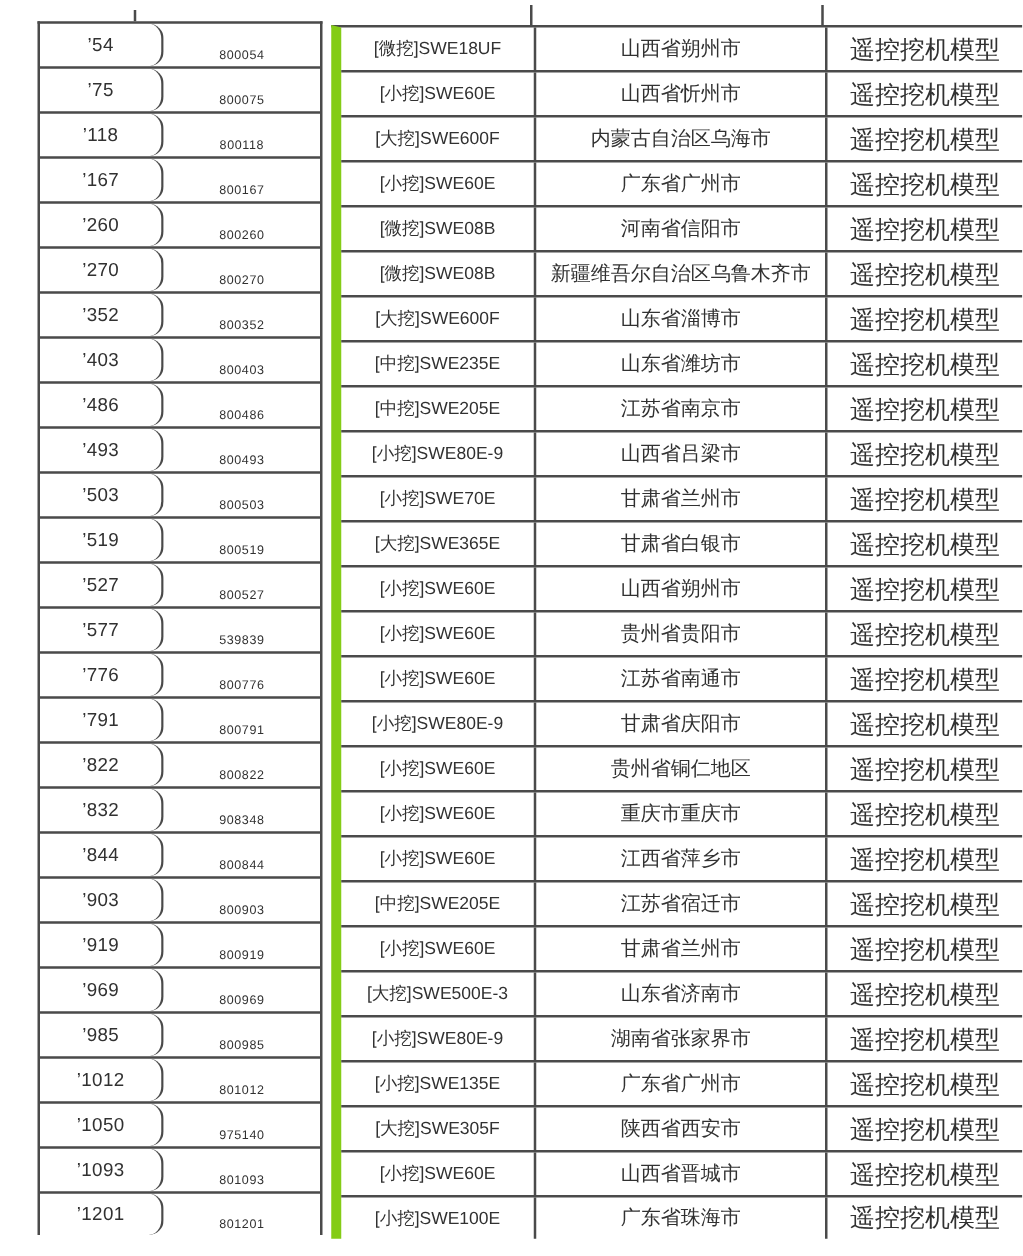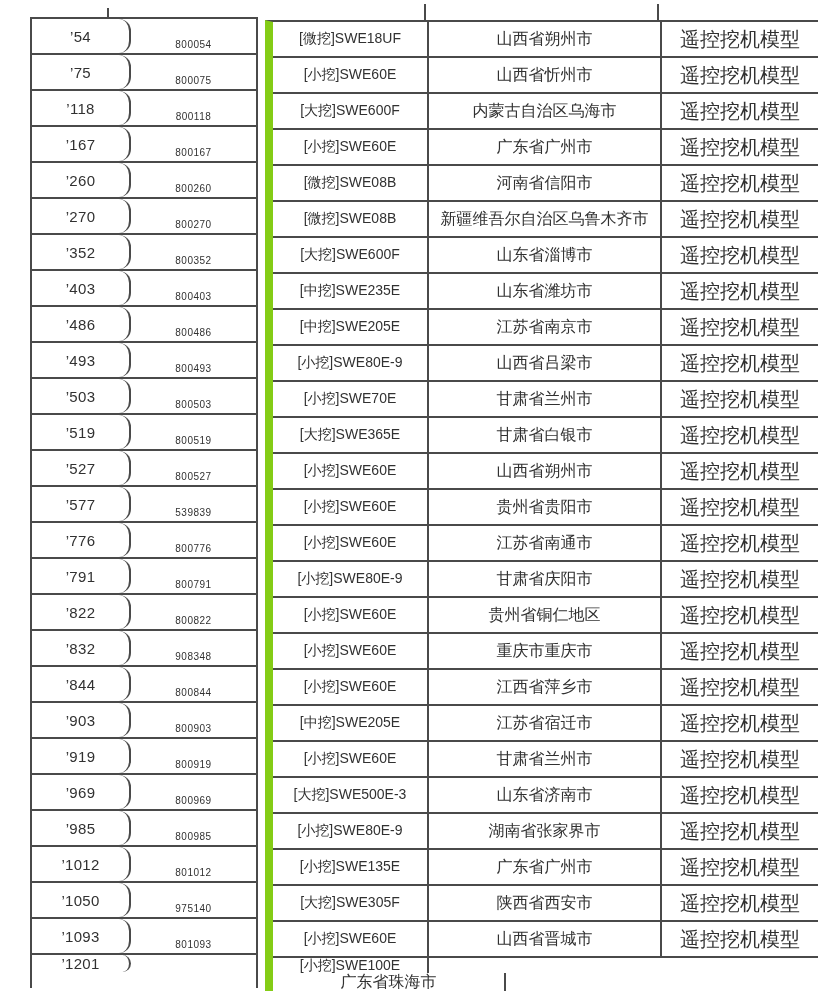--- a/index.html
+++ b/index.html
@@ -44,21 +44,20 @@
     
   }
   .trow {
     display: flex;
     height: 36px;
     border-bottom: 2px solid #4a4a4a;
   }
   .trow:last-child {
     border-bottom: none;
     height: 33px; 
-    flex-direction: column;
   }
   .cell {
     display: flex;
     align-items: center;
     justify-content: center;
     white-space: nowrap;
     overflow: hidden;
   }
   
   .cell.seq  { width: 99px; border-right: 2px solid #4a4a4a; font-size: 15px; letter-spacing: 0.3px; border-radius: 12px; }

